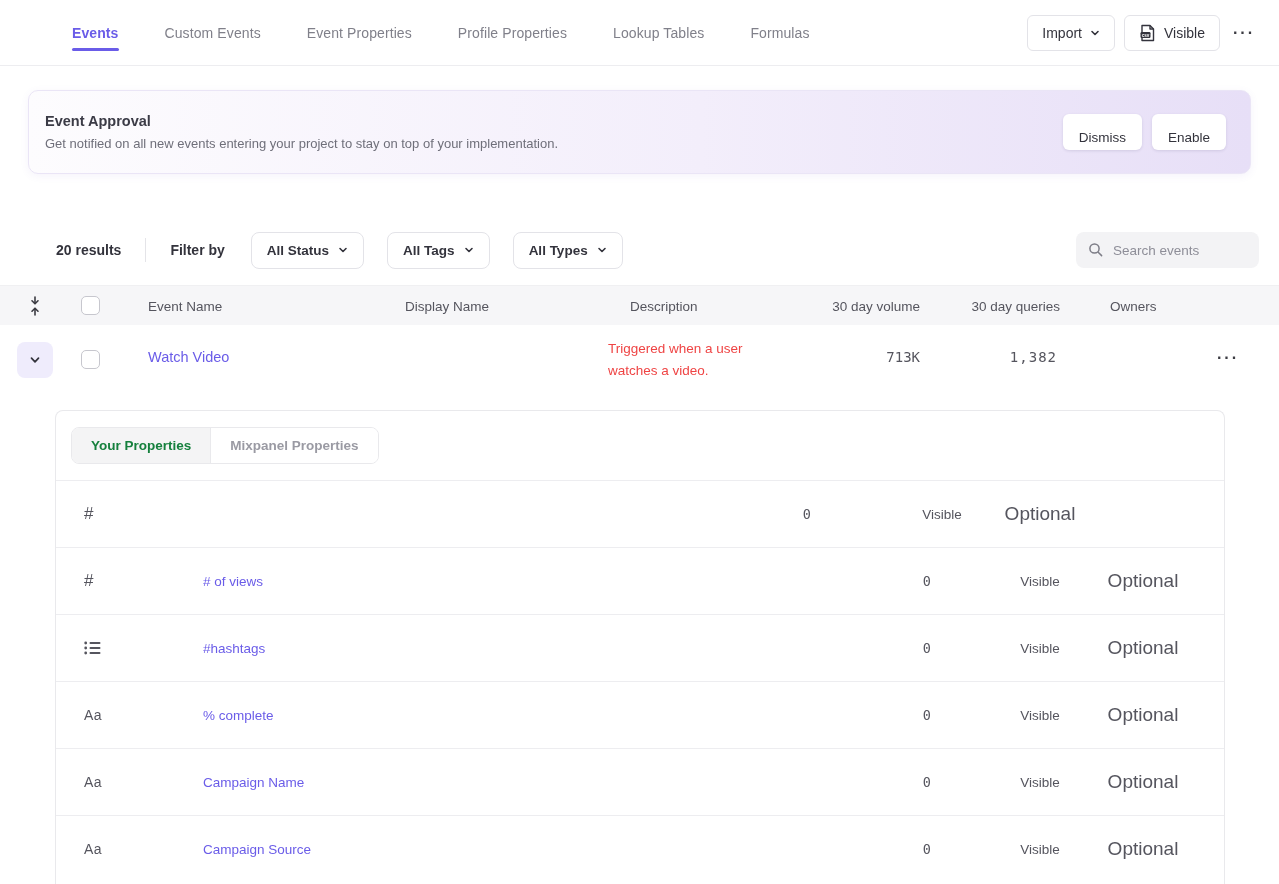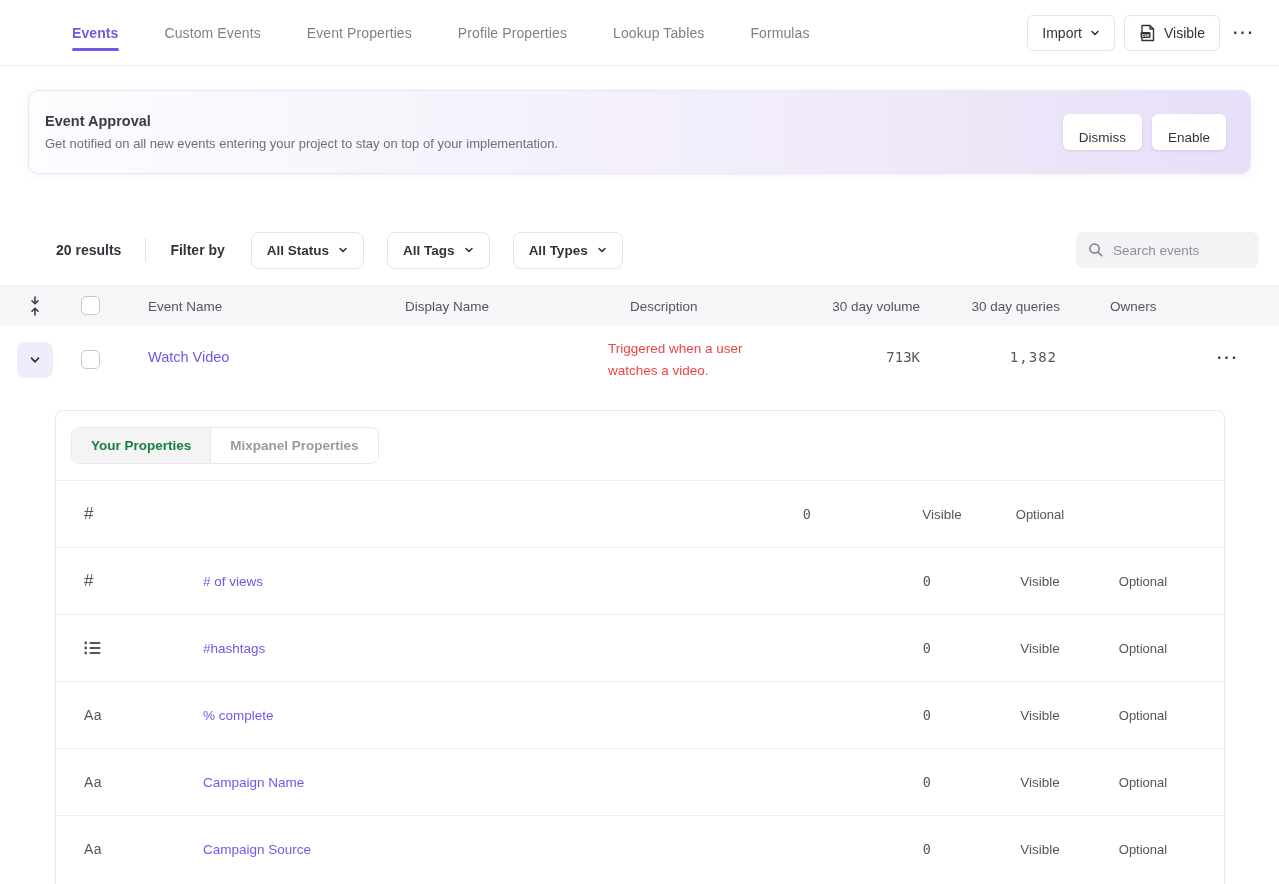--- a/index.html
+++ b/index.html
@@ -132,21 +132,21 @@
     height:67px; border-top:1px solid #ededf0;
     display:grid; grid-template-columns:92px 1fr 120px 76px 130px 16px;
     align-items:center;
   }
   .prop-icon { padding-left:28px; color:#55555e; display:flex; align-items:center; }
   .glyph-number { font-size:17px; font-weight:500; }
   .glyph-text { font-size:14px; font-weight:500; letter-spacing:.5px; }
   .prop-name { font-size:13.5px; color:#6a5ce8; padding-left:55px; cursor:pointer; }
   .prop-vol { text-align:right; padding-right:71px; font-size:13.5px; color:#55555e; }
   .prop-vis { text-align:center; font-size:13.5px; color:#55555e; }
-  .prop-req { text-align:center; font-size:13px; color:#55555e; }
+  .prop-req { text-align:center; font-size:19px; color:#55555e; }
   svg { display:block; }
 </style>
 </head>
 <body>
 
 <div class="topnav">
   <div class="nav-tabs">
     <div class="nav-tab active">Events</div>
     <div class="nav-tab">Custom Events</div>
     <div class="nav-tab">Event Properties</div>

